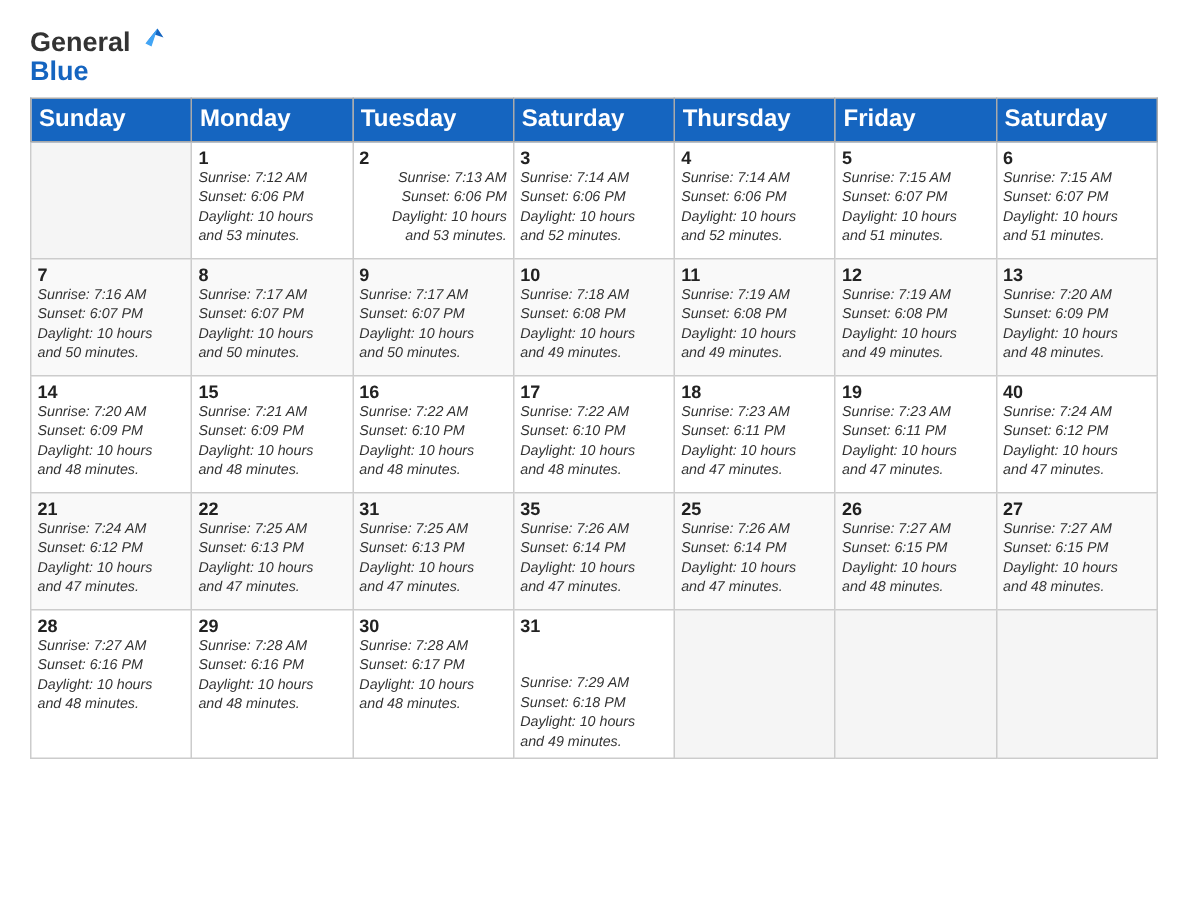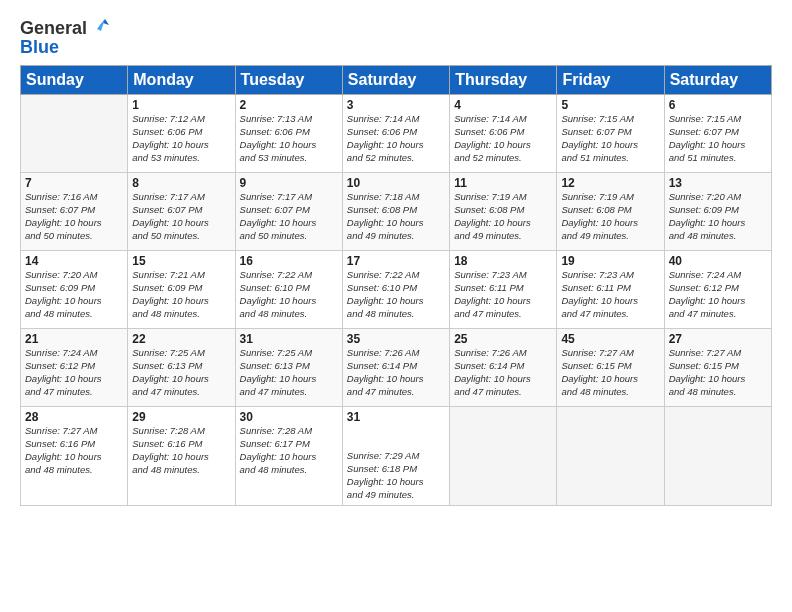--- a/index.html
+++ b/index.html
@@ -124,21 +124,21 @@
           <td class="empty-cell"></td>
           <td>
             <span class="day-number">1</span>
             <div class="day-info" style="white-space: pre-line;">Sunrise: 7:12 AM
 Sunset: 6:06 PM
 Daylight: 10 hours
 and 53 minutes.</div>
           </td>
           <td>
             <span class="day-number">2</span>
-            <div class="day-info" style="white-space: pre-line;">Sunrise: 7:13 AM
+            <div class="day-info" style="white-space: pre-line; text-align: right;">Sunrise: 7:13 AM
 Sunset: 6:06 PM
 Daylight: 10 hours
 and 53 minutes.</div>
           </td>
           <td>
             <span class="day-number">3</span>
             <div class="day-info" style="white-space: pre-line;">Sunrise: 7:14 AM
 Sunset: 6:06 PM
 Daylight: 10 hours
 and 52 minutes.</div>
@@ -297,21 +297,21 @@
 and 47 minutes.</div>
           </td>
           <td>
             <span class="day-number">25</span>
             <div class="day-info" style="white-space: pre-line;">Sunrise: 7:26 AM
 Sunset: 6:14 PM
 Daylight: 10 hours
 and 47 minutes.</div>
           </td>
           <td>
-            <span class="day-number">45</span>
+            <span class="day-number">26</span>
             <div class="day-info" style="white-space: pre-line;">Sunrise: 7:27 AM
 Sunset: 6:15 PM
 Daylight: 10 hours
 and 48 minutes.</div>
           </td>
           <td>
             <span class="day-number">27</span>
             <div class="day-info" style="white-space: pre-line;">Sunrise: 7:27 AM
 Sunset: 6:15 PM
 Daylight: 10 hours

